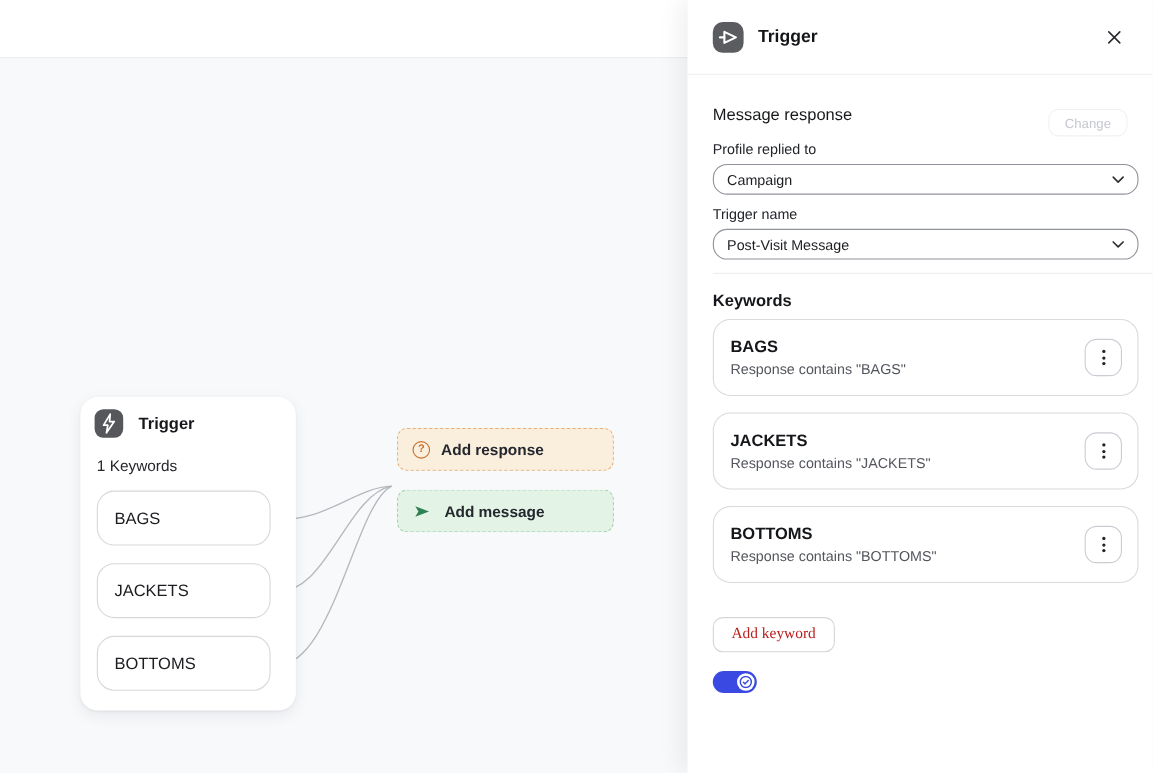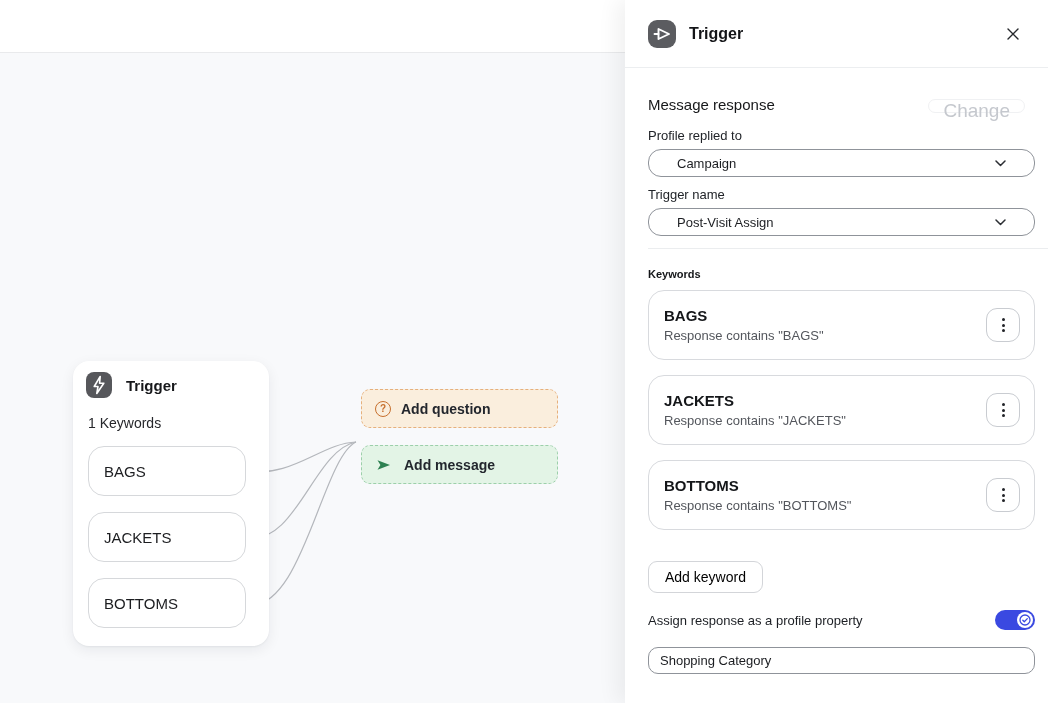--- a/index.html
+++ b/index.html
@@ -71,53 +71,53 @@
     display: flex; align-items: center; justify-content: center; flex: 0 0 auto;
   }
   .panel-title { margin-left: 13px; font-size: 16px; font-weight: 700; color: #141518; }
   .close-btn { margin-left: auto; background: none; border: none; cursor: pointer;
     width: 24px; height: 24px; display: flex; align-items: center; justify-content: center; }
 
   .panel-body { padding: 23px 13px 0 23px; position: relative; }
   .type-label { font-size: 13px; color: #46494e; line-height: 14px; }
   .type-value { margin-top: 5px; font-size: 15px; font-weight: 400; color: #17181a; line-height: 18px; }
   .change-btn {
-    position: absolute; top: 31px; right: 23px; height: 14px; padding: 0 14px;
+    position: absolute; top: 31px; right: 23px; height: 25px; padding: 0 14px;
     background: #fff; border: 1px solid #f0f1f3; border-radius: 9px;
-    color: #c5c8ce; font-size: 19px; font-family: inherit;
+    color: #c5c8ce; font-size: 12px; font-family: inherit;
   }
   .field-label { margin-top: 14px; font-size: 13px; color: #212429; line-height: 16px; }
   .select-box {
     margin-top: 5px; height: 28px; border: 1px solid #8f939a; border-radius: 13px;
     background: #fff; display: flex; align-items: center; justify-content: space-between;
-    padding: 0 28px; font-size: 13px; color: #1c1e22; cursor: pointer;
+    padding: 0 12px; font-size: 13px; color: #1c1e22; cursor: pointer;
   }
   .divider { margin: 12px 0 0 0; margin-right: -13px; border-top: 1px solid #ebedef; }
-  .keywords-heading { margin-top: 16px; font-size: 11px; font-weight: 700; color: #141619; line-height: 18px; }
+  .keywords-heading { margin-top: 16px; font-size: 15px; font-weight: 700; color: #141619; line-height: 18px; }
 
   .kcard {
     margin-top: 7px; margin-bottom: 15px; height: 70px;
     border: 1px solid #d8dade; border-radius: 16px; background: #fff;
     display: flex; align-items: center; justify-content: space-between;
     padding: 0 14px 0 15px;
   }
   .kcard + .kcard { margin-top: 0; }
   .kname { font-size: 15px; font-weight: 700; color: #141619; }
   .kdesc { margin-top: 4px; font-size: 13px; color: #53565c; }
   .kebab-btn {
     width: 34px; height: 34px; border: 1px solid #c9ccd1; border-radius: 11px;
     background: #fff; display: flex; flex-direction: column; align-items: center;
     justify-content: center; gap: 2.5px; cursor: pointer; flex: 0 0 auto;
   }
   .kebab-btn i { width: 3px; height: 3px; border-radius: 50%; background: #212328; }
 
   .add-keyword-btn {
     margin-top: 16px; height: 32px; padding: 0 16px;
     background: #fff; border: 1px solid #d3d5d9; border-radius: 9px;
-    font-size: 14px; color: #000000; font-family: Liberation Sans, sans-serif; cursor: pointer;
+    font-size: 14px; color: #b91c1c; font-family: Liberation Serif, serif; cursor: pointer;
   }
   .toggle-row { margin-top: 17px; display: flex; align-items: center; justify-content: space-between; }
   .toggle-label { font-size: 13px; color: #1c1f24; }
   .toggle {
     width: 40px; height: 20px; border-radius: 10px; background: #3a49e1;
     position: relative; cursor: pointer; flex: 0 0 auto;
   }
   .toggle-knob {
     position: absolute; right: 2px; top: 2px; width: 16px; height: 16px;
     border-radius: 50%; background: #fff;
@@ -162,21 +162,21 @@
         <span>JACKETS</span>
       </div>
       <div class="chip">
         <span>BOTTOMS</span>
       </div>
     </div>
   </div>
 
   <div class="canvas-btn btn-question">
     <span class="q-icon">?</span>
-    <span>Add question</span>
+    <span>Add response</span>
   </div>
 
   <div class="canvas-btn btn-message">
     <span style="display:flex;flex:0 0 auto;">
       <svg width="17" height="16" viewBox="0 0 17 16">
         <path d="M2.5 3.2 L15 8 L2.5 12.8 L5.4 8 Z" fill="#2e8152"></path>
       </svg>
     </span>
     <span>Add message</span>
   </div>
@@ -205,21 +205,21 @@
     <div class="field-label">Profile replied to</div>
     <div class="select-box">
       <span>Campaign</span>
       <svg width="11" height="7" viewBox="0 0 11 7">
         <path d="M1 1 L5.5 5.5 L10 1" fill="none" stroke="#2c2f34" stroke-width="1.5" stroke-linecap="round" stroke-linejoin="round"></path>
       </svg>
     </div>
 
     <div class="field-label" style="margin-top:10px;">Trigger name</div>
     <div class="select-box">
-      <span>Post-Visit Assign</span>
+      <span>Post-Visit Message</span>
       <svg width="11" height="7" viewBox="0 0 11 7">
         <path d="M1 1 L5.5 5.5 L10 1" fill="none" stroke="#2c2f34" stroke-width="1.5" stroke-linecap="round" stroke-linejoin="round"></path>
       </svg>
     </div>
 
     <div class="divider"></div>
 
     <div class="keywords-heading">Keywords</div>
 
     <div class="kcard">
@@ -254,26 +254,24 @@
       <button class="kebab-btn">
         <i></i>
           <i></i>
           <i></i>
       </button>
     </div>
 
     <button class="add-keyword-btn">Add keyword</button>
 
     <div class="toggle-row">
-      <span class="toggle-label">Assign response as a profile property</span>
       <span class="toggle">
         <span class="toggle-knob">
           <svg width="12" height="12" viewBox="0 0 12 12">
             <circle cx="6" cy="6" r="5" fill="none" stroke="#3a49e1" stroke-width="1.3"></circle>
             <path d="M3.8 6.2 L5.3 7.7 L8.3 4.6" fill="none" stroke="#3a49e1" stroke-width="1.3" stroke-linecap="round" stroke-linejoin="round"></path>
           </svg>
         </span>
       </span>
     </div>
 
-    <input class="prop-input" type="text" value="Shopping Category" style="">
   </div>
 </div>
 
 </body></html>

